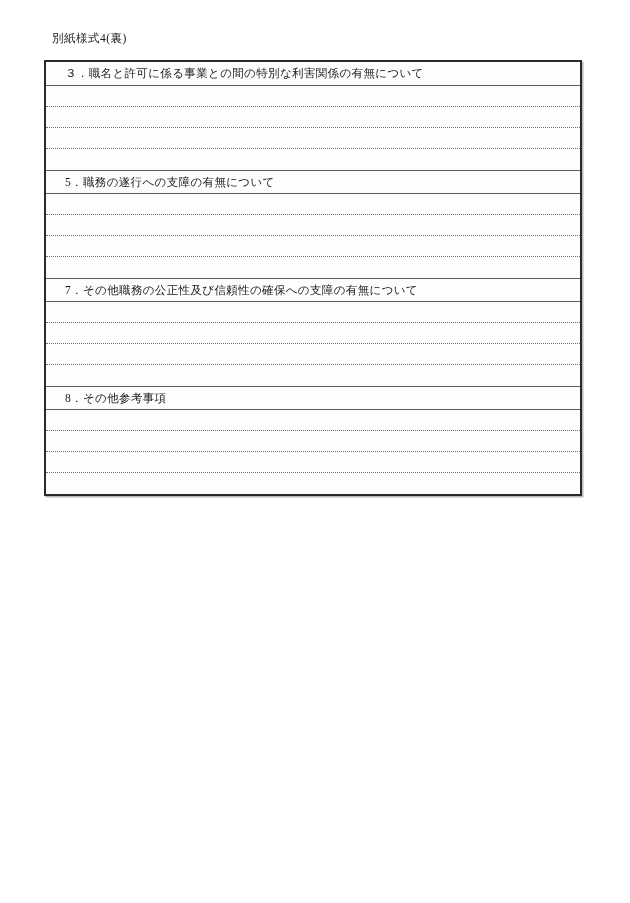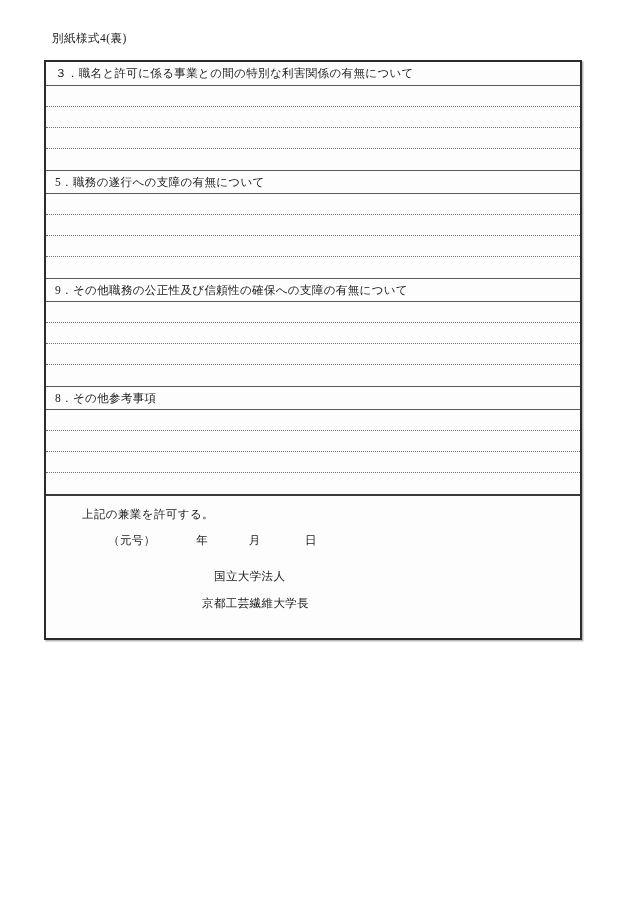--- a/index.html
+++ b/index.html
@@ -38,21 +38,21 @@
     border: 2px solid #2b2b2b;
     background: #fdfdfd;
     box-shadow: 1.5px 1.5px 0 0 #b9b9b9;
   }
 
   
   .section-header {
     box-sizing: border-box;
     height: 24px;
     line-height: 23px;
-    padding-left: 9px;
+    padding-left: 19px;
     font-size: 11.5px;
     letter-spacing: 0.35px;
     white-space: nowrap;
     border-bottom: 1.6px solid #5a5a5a;
     background: #fdfdfd;
     color: #1a1a1a;
   }
   .section-header.with-top {
     border-top: 1.6px solid #5a5a5a;
   }
@@ -129,48 +129,29 @@
   </div>
 
   <div class="section-header with-top">5．職務の遂行への支障の有無について</div>
   <div class="section-body">
     <div class="write-row"></div>
     <div class="write-row"></div>
     <div class="write-row"></div>
     <div class="write-row last"></div>
   </div>
 
-  <div class="section-header with-top">9．その他職務の公正性及び信頼性の確保への支障の有無について</div>
+  <div class="section-header with-top">7．その他職務の公正性及び信頼性の確保への支障の有無について</div>
   <div class="section-body">
     <div class="write-row"></div>
     <div class="write-row"></div>
     <div class="write-row"></div>
     <div class="write-row last"></div>
   </div>
 
   <div class="section-header with-top">8．その他参考事項</div>
   <div class="section-body">
     <div class="write-row"></div>
     <div class="write-row"></div>
     <div class="write-row"></div>
     <div class="write-row last"></div>
   </div>
 
-  <div class="approval-block">
-
-    <div class="approval-line approval-permit">上記の兼業を許可する。</div>
-
-    <div class="approval-line approval-date">
-      <span>（元号）</span>
-      <span class="date-gap"></span>
-      <span>年</span>
-      <span class="date-gap"></span>
-      <span>月</span>
-      <span class="date-gap-wide"></span>
-      <span>日</span>
-    </div>
-
-    <div class="approval-line approval-org">国立大学法人</div>
-
-    <div class="approval-line approval-president">京都工芸繊維大学長</div>
-
-  </div>
 </div>
 
 </body></html>

